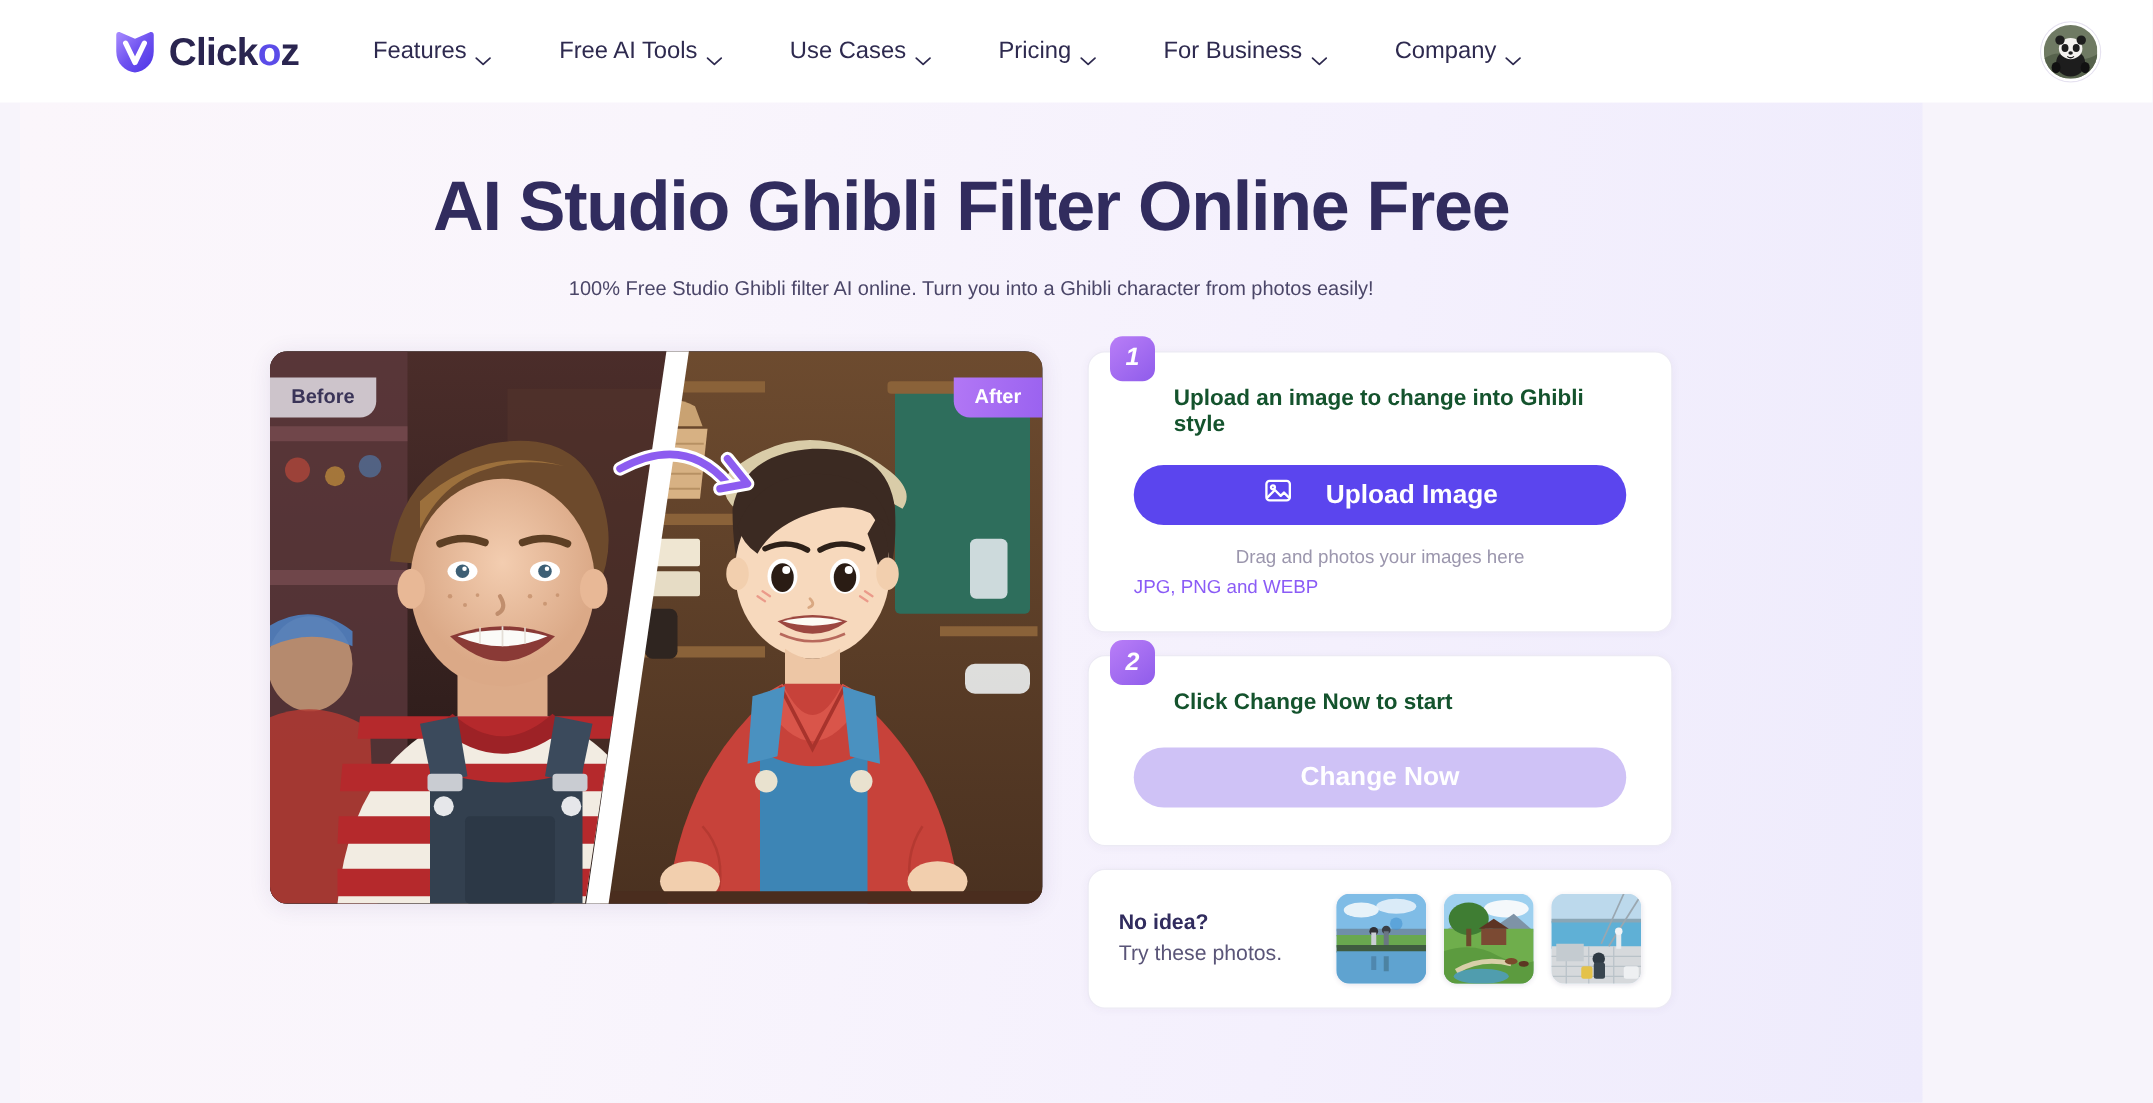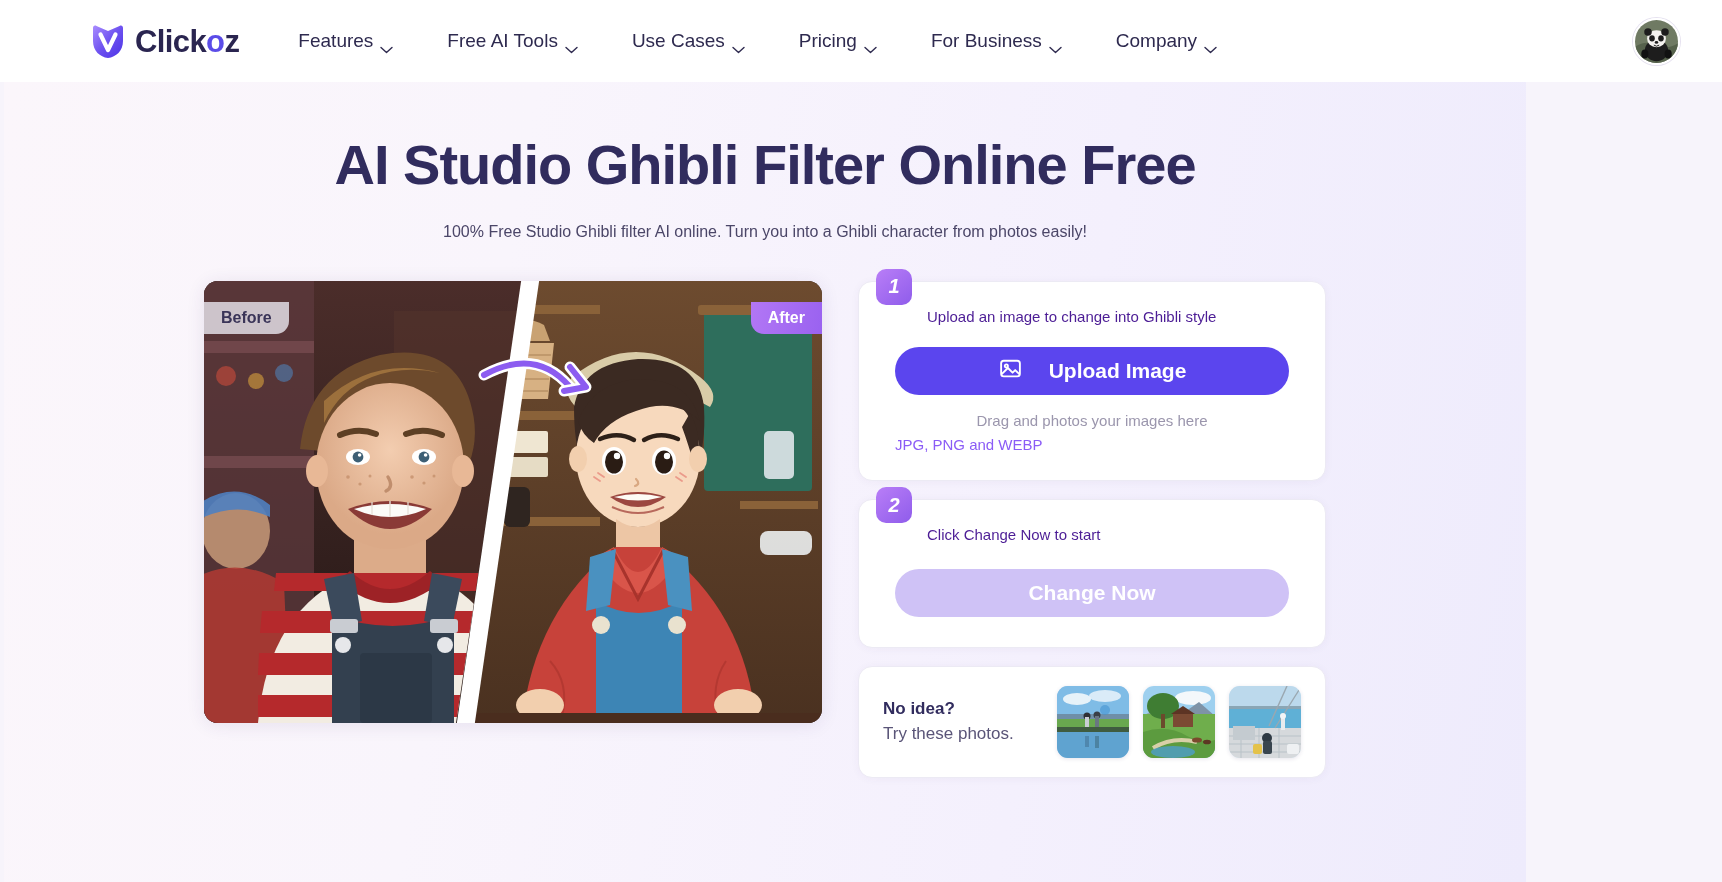--- a/index.html
+++ b/index.html
@@ -42,21 +42,21 @@
     width:47px; height:47px; border-radius:50%;
     overflow:hidden; cursor:pointer;
     border:2px solid #ffffff;
     box-shadow:0 0 0 1px #e6e2f0;
     position:relative; flex:0 0 auto;
   }
   .avatar svg { display:block; width:100%; height:100%; }
 
   
   .hero {
-    position:absolute; top:82px; left:4px;
+    position:absolute; top:82px; left:16px;
     width:1522px; height:800px;
     background:linear-gradient(100deg,#fbf6fb 0%,#f9f5fc 32%,#f4f0fd 68%,#eeebfc 100%);
     overflow:hidden;
   }
   .hero-title {
     text-align:center;
     font-size:56px; font-weight:700; letter-spacing:-1px;
     color:#312c5e;
     margin-top:52px;
     line-height:1.12;
@@ -115,21 +115,21 @@
   }
   .step-num {
     position:absolute; top:-13px; left:17px;
     width:36px; height:36px; border-radius:10px;
     background:linear-gradient(140deg,#b97ef7 0%,#8f5ceb 100%);
     color:#ffffff; font-size:20px; font-weight:700; font-style:italic;
     display:flex; align-items:center; justify-content:center;
     letter-spacing:0px;
   }
   .card-head {
-    font-size:15px; color:#4c1d95; font-weight:400;
+    font-size:18px; color:#14532d; font-weight:700;
     padding:26px 26px 0 68px;
   }
   .card-body { padding:22px 36px 22px 36px; }
 
   .btn-primary {
     width:100%; height:48px;
     border:none; border-radius:26px;
     background:#5b45ee;
     color:#fff; font-size:21px; font-weight:700;
     display:flex; align-items:center; justify-content:center; gap:26px;

